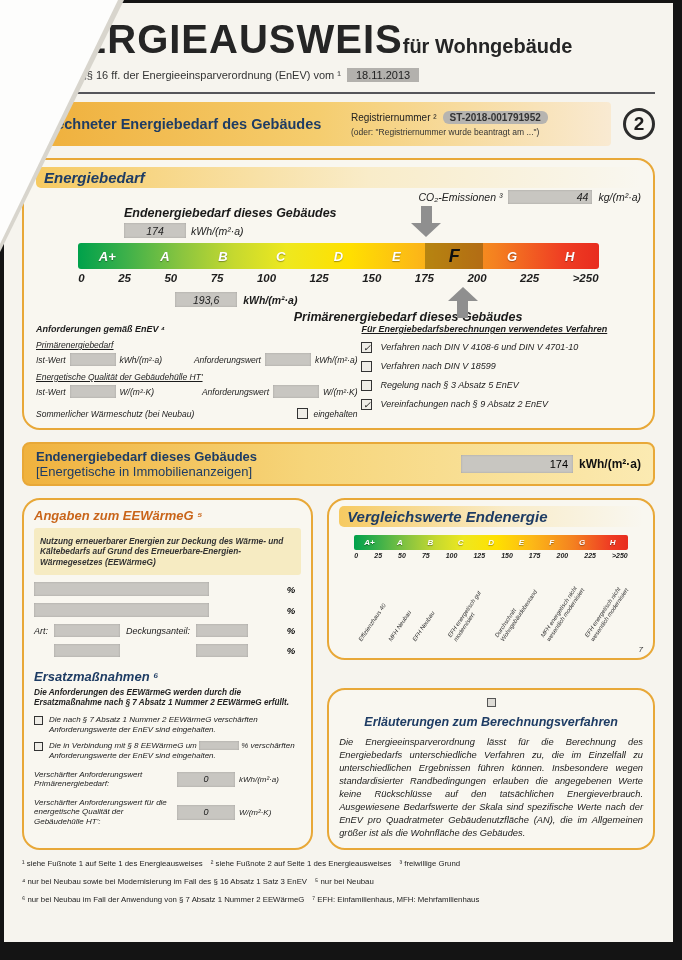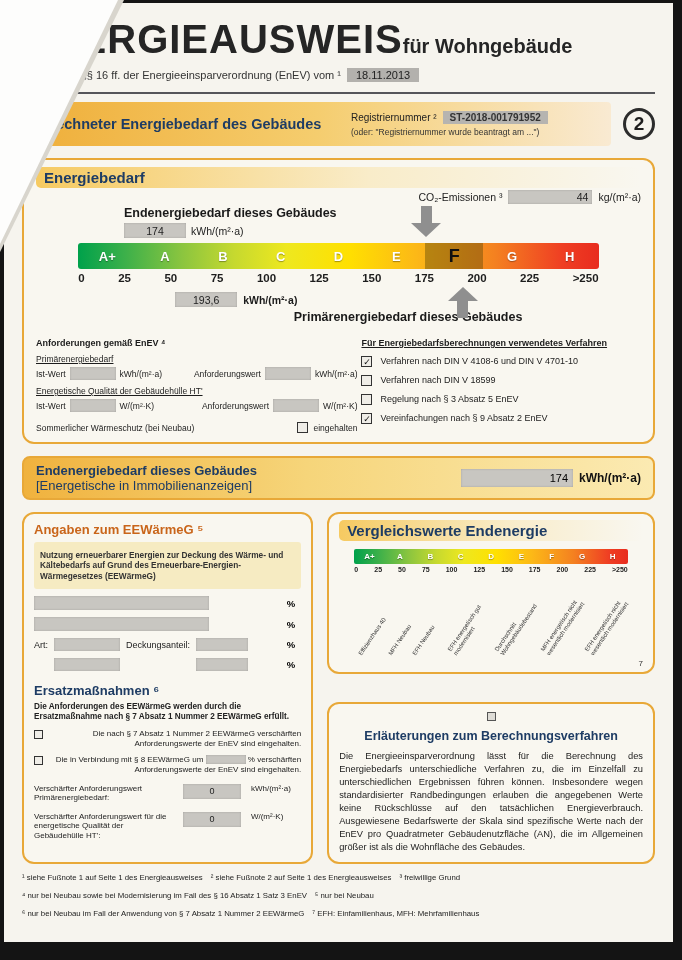--- a/index.html
+++ b/index.html
@@ -23,28 +23,28 @@
   .header-rule { border-top:2px solid #55555a; margin-top:10px; }
 
   
   .section-bar-row { display:flex; align-items:center; margin-top:8px; }
   .section-bar { flex:1; display:flex; align-items:center; min-height:44px;
     background:linear-gradient(90deg,#efae39 0%,#f5cd6e 50%,#f9ead2 100%);
     border-radius:4px; padding:4px 10px; }
   .section-title { flex:1; font-size:14.5px; font-weight:bold; color:#1e3c64; }
   .registry { width:250px; }
   .registry-line1 { display:flex; align-items:center; gap:6px; font-size:10px; color:#222; }
-  .registry-value { background:#b6b4b0; color:#333; font-weight:bold; font-size:10px; padding:1px 7px; }
+  .registry-value { background:#b6b4b0; color:#333; font-weight:bold; font-size:10px; padding:1px 7px;border-radius:6px; }
   .registry-alt { font-size:8.5px; color:#333; margin-top:3px; }
   .page-badge { width:32px; height:32px; border:3px solid #2c2c2c; border-radius:50%;
     display:flex; align-items:center; justify-content:center; font-size:19px; font-weight:bold; color:#1e1e1e;
     margin-left:12px; background:#f6f4ee; }
 
   
-  .obox { border:2.5px solid #e8a838; border-radius:12px; background:#f9f7f0; }
+  .obox { border:2.5px solid #e8a838; border-radius:18px; background:#f9f7f0;font-style:italic; }
   .energie-box { margin-top:12px; padding:7px 12px 9px 12px; }
   .box-title-strip { background:linear-gradient(90deg,#f6ca61 0%,#f9ecc9 55%, rgba(249,236,201,0) 100%);
     border-radius:5px; padding:2px 8px; font-size:15px; font-weight:bold; color:#1e3c64; }
 
   .co2-row { display:flex; justify-content:flex-end; align-items:center; gap:6px; font-size:10.5px; color:#222; margin-top:2px; }
   .field { background:#c8c6c1; box-shadow:inset 0 0 2px rgba(0,0,0,.22); }
   .co2-field { width:84px; height:14px; display:flex; align-items:center; justify-content:flex-end; padding-right:4px; font-size:10.5px; }
 
   .arrows-wrap { position:relative; }
   .end-label { font-size:12.5px; font-weight:bold; color:#1a1a1a; margin-left:88px; margin-top:2px; }
@@ -64,21 +64,21 @@
     background:linear-gradient(90deg,#00a14b,#3cb04a 9%,#8bc53f 20%,#c6d92f 30%,#eee81f 40%,#ffe000 52%,#fcb817 65%,#f48120 80%,#ef3e23 93%,#e82c1e); }
   .scale-cell { flex:1; display:flex; align-items:center; justify-content:center;
     color:#fff; font-weight:bold; font-size:13px; text-shadow:0 1px 1px rgba(0,0,0,.35); }
   .scale-cell.current { background:rgba(80,66,6,.40); color:#101010; font-size:18px; text-shadow:none; }
   .scale-numbers { display:flex; justify-content:space-between; font-size:11.5px; font-weight:bold; color:#1d1d1d; margin-top:3px; }
 
   .primaer-value-row { display:flex; align-items:center; gap:6px; margin-left:23%; margin-top:8px; font-size:10px; }
   .primaer-unit { font-weight:bold; color:#1a1a1a; font-size:10.5px; }
   .primaer-label { font-size:12.5px; font-weight:bold; color:#1a1a1a; margin-left:23%; margin-top:3px;text-align:center; }
 
-  .req-cols { display:flex; gap:4px; margin-top:14px; }
+  .req-cols { display:flex; gap:4px; margin-top:0; }
   .req-left { flex:1.15; font-size:8.5px; color:#1c1c1c; }
   .req-right { flex:1; font-size:9px; color:#1c1c1c; }
   .req-h { font-weight:bold; font-size:9px; margin-bottom:4px; }
   .req-sub { text-decoration:underline; margin-top:6px; margin-bottom:3px; }
   .req-row { display:flex; align-items:center; gap:4px; margin:3px 0; }
   .f48 { width:46px; height:13px; }
   .spacer { flex:1; }
   .verfahren-h { font-weight:bold; text-decoration:underline; margin-bottom:7px; }
   .chk-row { display:flex; align-items:flex-start; gap:8px; margin:8px 0; }
   .checkbox { width:11px; height:11px; border:1.2px solid #333; background:#efede7; display:flex;
@@ -106,23 +106,23 @@
   .pct-row { display:flex; align-items:center; gap:6px; margin-top:7px; }
   .pct-field-wide { flex:1; height:14px; max-width:175px; }
   .pct { margin-left:auto; font-size:9.5px; font-weight:bold; padding-right:6px; }
   .lbl { font-size:9px; color:#222; }
   .f70 { width:66px; height:13px; }
   .f56 { width:52px; height:13px; }
 
   .ersatz-title { color:#1e3c64; font-size:13px; font-weight:bold; margin-top:12px; margin-bottom:4px; }
   .ersatz-intro { font-size:8.2px; font-weight:bold; color:#222; line-height:1.25; margin-bottom:5px; }
   .small-chk { width:9px; height:9px; border:1px solid #333; background:#efede7; flex:0 0 auto; margin-top:1px; }
-  .ersatz-chk { display:flex; gap:6px; font-size:8px; line-height:1.25; color:#222; margin:6px 0;text-align:right; }
+  .ersatz-chk { display:flex; gap:6px; font-size:8px; line-height:1.25; color:#222; margin:6px 0; }
   .inline-field { display:inline-block; width:40px; height:9px; vertical-align:middle; }
-  .req-line { display:flex; align-items:flex-start; gap:10px; margin-top:9px; font-size:8px; color:#222; }
+  .req-line { display:flex; align-items:center; gap:4px; margin-top:9px; font-size:8px; color:#222; }
   .req-line .label { width:52%; line-height:1.2; }
   .zero-field { width:58px; height:15px; display:flex; align-items:center; justify-content:center; font-size:9px; color:#222; }
 
   
   .vergleich-box { padding:6px 10px 4px 10px; }
   .mini-wrap { width:90%; margin:8px auto 0 auto; }
   .mini-bar { display:flex; height:15px; border-radius:2px; overflow:hidden;
     background:linear-gradient(90deg,#00a14b,#3cb04a 9%,#8bc53f 20%,#c6d92f 30%,#eee81f 40%,#ffe000 52%,#fcb817 65%,#f48120 80%,#ef3e23 93%,#e82c1e); }
   .mini-cell { flex:1; display:flex; align-items:center; justify-content:center; color:#fff; font-weight:bold; font-size:8px; text-shadow:0 1px 1px rgba(0,0,0,.35); }
   .mini-numbers { display:flex; justify-content:space-between; font-size:7px; font-weight:bold; color:#1d1d1d; margin-top:2px; }

